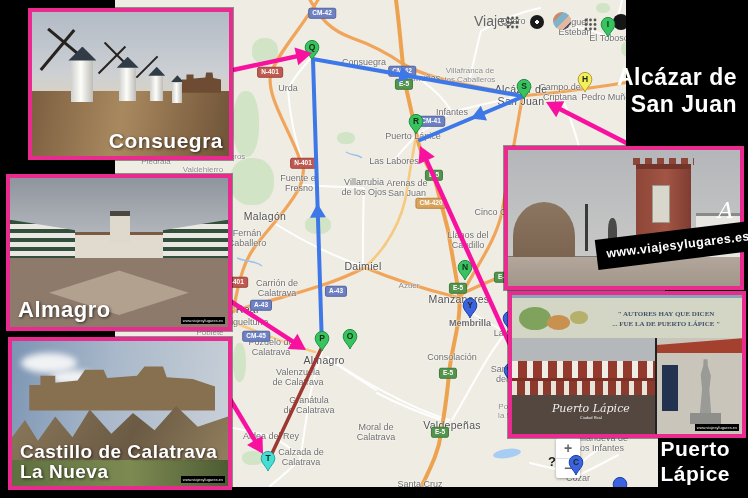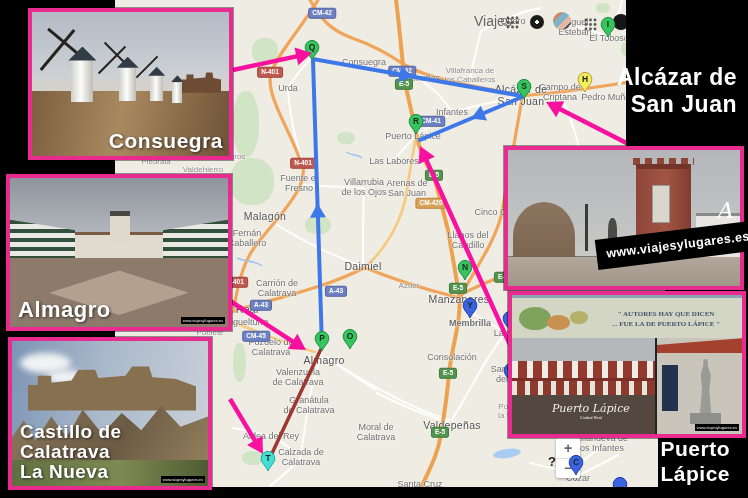--- a/index.html
+++ b/index.html
@@ -51,21 +51,21 @@
   
   #ph-almagro{left:6px;top:174px;width:226px;height:157px;}
   #ph-almagro .sky{left:0;top:0;width:100%;height:45%;background:linear-gradient(#8f959d,#b9bdc2);}
   .facade{position:absolute;background:repeating-linear-gradient(180deg,#33503c 0 4px,#e9e8e2 4px 9px);}
   #ph-almagro .back{left:28%;top:36%;width:44%;height:20%;background:#e0dacf;border-top:3px solid #7a5a42;}
   #ph-almagro .tower{left:46%;top:22%;width:9%;height:18%;background:#ded8cd;border-top:5px solid #4a4640;}
   #ph-almagro .plaza{left:0;top:54%;width:100%;height:46%;background:#8d7a6a;}
   #ph-almagro .diamond{left:18%;top:62%;width:64%;height:30%;background:#b3a190;
       clip-path:polygon(50% 0,100% 50%,50% 100%,0 50%);}
   
-  #ph-castillo{left:8px;top:337px;width:204px;height:153px;}
+  #ph-castillo{left:8px;top:337px;width:224px;height:153px;}
   #ph-castillo .sky{left:0;top:0;width:100%;height:70%;background:linear-gradient(100deg,#7c95b4,#a9b8ca 45%,#c9d0d8);}
   .cloud{position:absolute;background:#f0f2f4;border-radius:50%;filter:blur(3px);}
   #ph-castillo .keep{left:8%;top:16%;width:86%;height:32%;background:#87704f;
       clip-path:polygon(0 100%,0 45%,6% 45%,6% 25%,14% 25%,14% 40%,26% 35%,30% 12%,40% 12%,42% 30%,58% 25%,62% 5%,72% 5%,74% 28%,88% 32%,100% 48%,100% 100%);}
   #ph-castillo .rocks{left:0;top:40%;width:100%;height:48%;background:linear-gradient(120deg,#8c795c,#6b5b44 55%,#94805f);
       clip-path:polygon(0 100%,0 55%,6% 30%,12% 60%,20% 25%,28% 55%,36% 15%,46% 50%,56% 20%,66% 45%,76% 10%,86% 40%,100% 25%,100% 100%);}
   #ph-castillo .grass{left:0;top:82%;width:100%;height:18%;background:linear-gradient(90deg,#5f7040,#7d8a52 55%,#4e5c34);}
   
   #ph-tower{left:504px;top:146px;width:240px;height:144px;}
   #ph-tower .sky{left:0;top:0;width:100%;height:78%;background:linear-gradient(#b4b6ba,#c8c8c6);}

